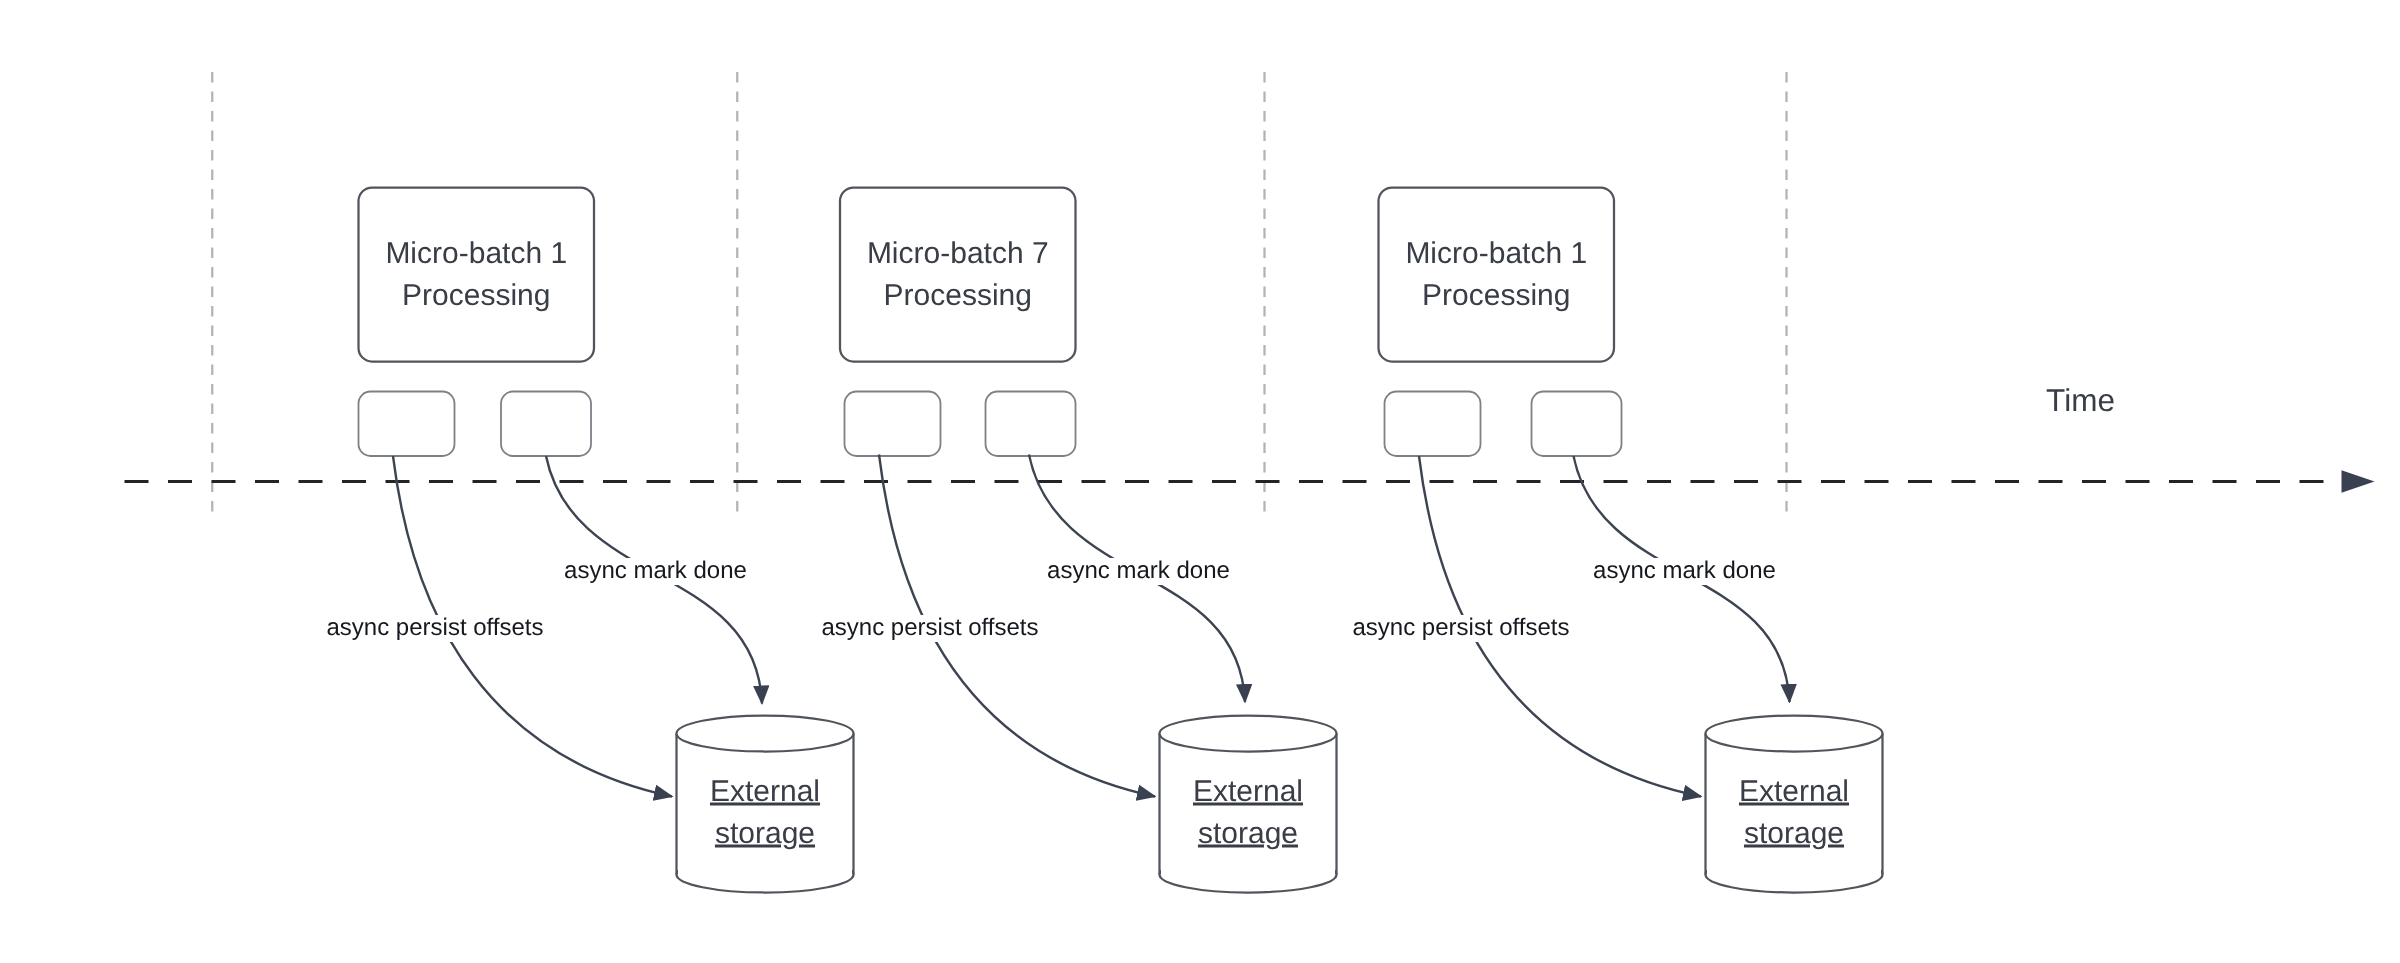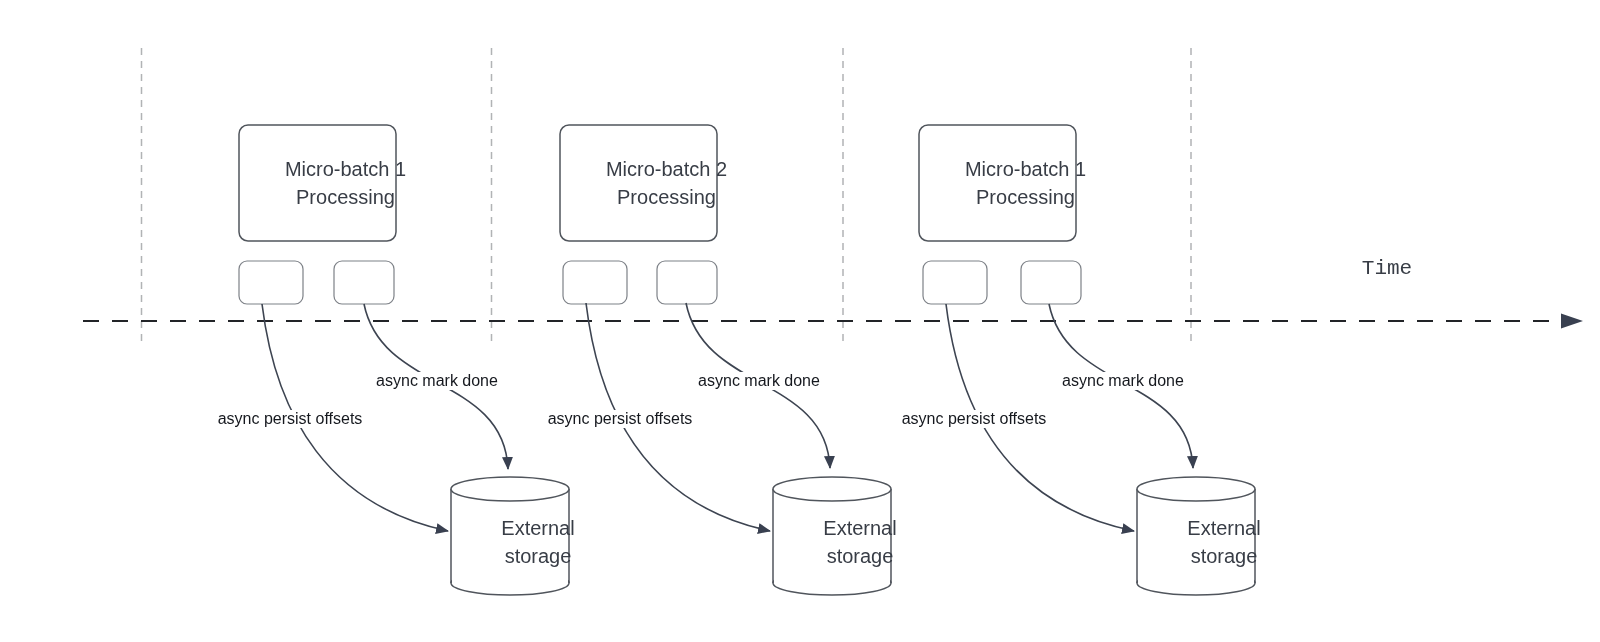--- a/index.html
+++ b/index.html
@@ -17,25 +17,25 @@
   .axis-head{fill:var(--arrowhead-fill); stroke:none;}
   .main-box{fill:#fff; stroke:var(--shape-stroke); stroke-width:1.5;}
   .small-box{fill:#fff; stroke:var(--small-box-stroke); stroke-width:1.2;}
   .cyl{fill:#fff; stroke:var(--shape-stroke); stroke-width:1.5;}
   .cyl-mask{fill:#fff; stroke:none;}
   .cyl-side{stroke:var(--shape-stroke); stroke-width:1.5;}
   .flow{fill:none; stroke:var(--arrow-stroke); stroke-width:1.6;}
   .arrowhead{fill:var(--arrowhead-fill);}
 
   .lbl{position:absolute; color:var(--text-primary); font-size:20px; line-height:28px;
-       text-align:center; white-space:pre-line; display:flex; align-items:center; justify-content:center;margin-left:28px;}
-  .lbl.center{transform:translate(-50%,-50%);}
+       text-align:center; white-space:pre-line; display:flex; align-items:center; justify-content:center;}
+  .lbl.center{transform:translate(-50%,-50%);text-decoration:underline;}
   .annot{position:absolute; transform:translate(-50%,-50%); color:var(--label-bold);
          font-size:16px; font-weight:400; white-space:nowrap; background:var(--canvas-bg); padding:0 3px;}
-  .time-lbl{position:absolute; transform:translate(-50%,-50%); color:var(--text-primary); font-size:21px;font-family:Liberation Mono, monospace;}
+  .time-lbl{position:absolute; transform:translate(-50%,-50%); color:var(--text-primary); font-size:21px;}
 </style>
 </head>
 <body>
 
 <div class="canvas">
 
   <svg width="1600" height="642" viewBox="0 0 1600 642">
     <defs>
       <marker id="ah" markerUnits="userSpaceOnUse" markerWidth="15" markerHeight="12" refX="12" refY="5.5" orient="auto">
         <path class="arrowhead" d="M0,0 L13,5.5 L0,11 Z"></path>
@@ -79,21 +79,21 @@
     <path class="flow" d="M1049,304 C1067,392 1189,376 1193,468" marker-end="url(#ah)"></path>
     <ellipse class="cyl" cx="1196" cy="583" rx="59" ry="12"></ellipse>
     <rect class="cyl-mask" x="1138" y="489" width="116" height="94"></rect>
     <line class="cyl-side" x1="1137" y1="489" x2="1137" y2="583"></line>
     <line class="cyl-side" x1="1255" y1="489" x2="1255" y2="583"></line>
     <ellipse class="cyl" cx="1196" cy="489" rx="59" ry="12"></ellipse>
   </svg>
 
   <div class="lbl" style="left:239px;top:125px;width:157px;height:116px;">Micro-batch 1
 Processing</div>
-  <div class="lbl" style="left:560px;top:125px;width:157px;height:116px;">Micro-batch 2
+  <div class="lbl" style="left:560px;top:125px;width:157px;height:116px;">Micro-batch 7
 Processing</div>
   <div class="lbl" style="left:919px;top:125px;width:157px;height:116px;">Micro-batch 1
 Processing</div>
 
   <div class="annot" style="left:290px;top:419px;">async persist offsets</div>
   <div class="annot" style="left:437px;top:381px;">async mark done</div>
   <div class="annot" style="left:620px;top:419px;">async persist offsets</div>
   <div class="annot" style="left:759px;top:381px;">async mark done</div>
   <div class="annot" style="left:974px;top:419px;">async persist offsets</div>
   <div class="annot" style="left:1123px;top:381px;">async mark done</div>

